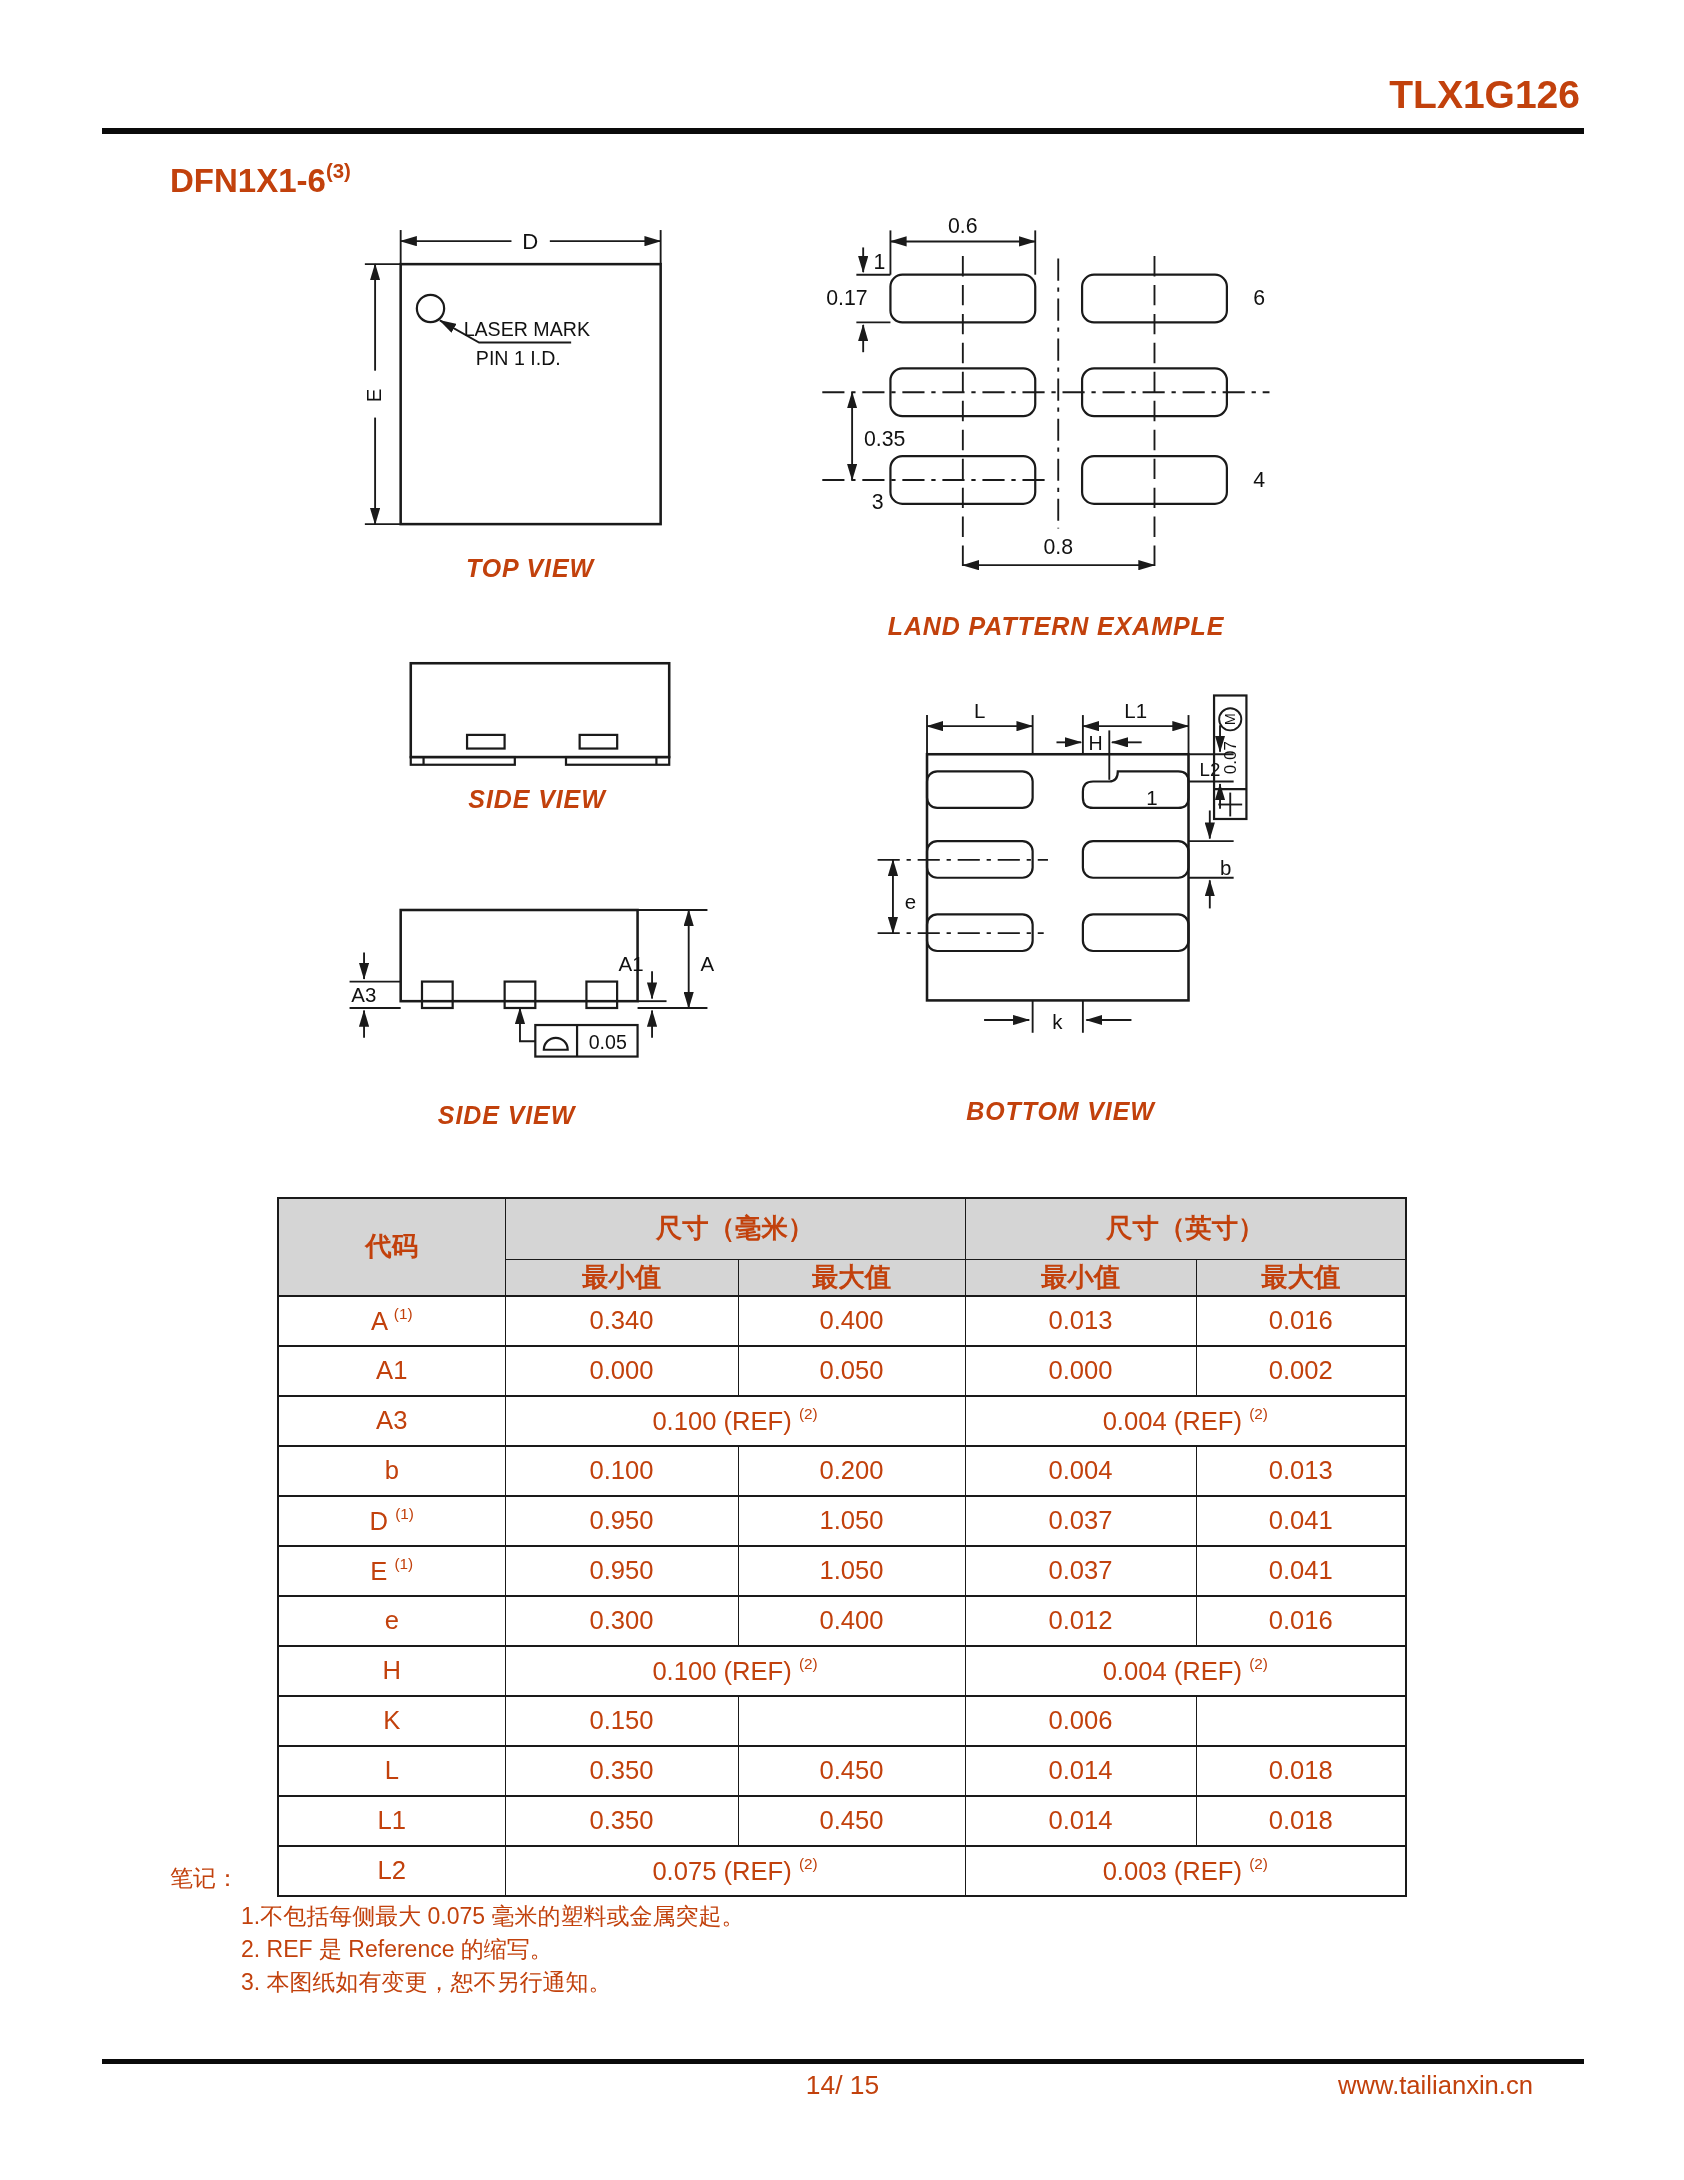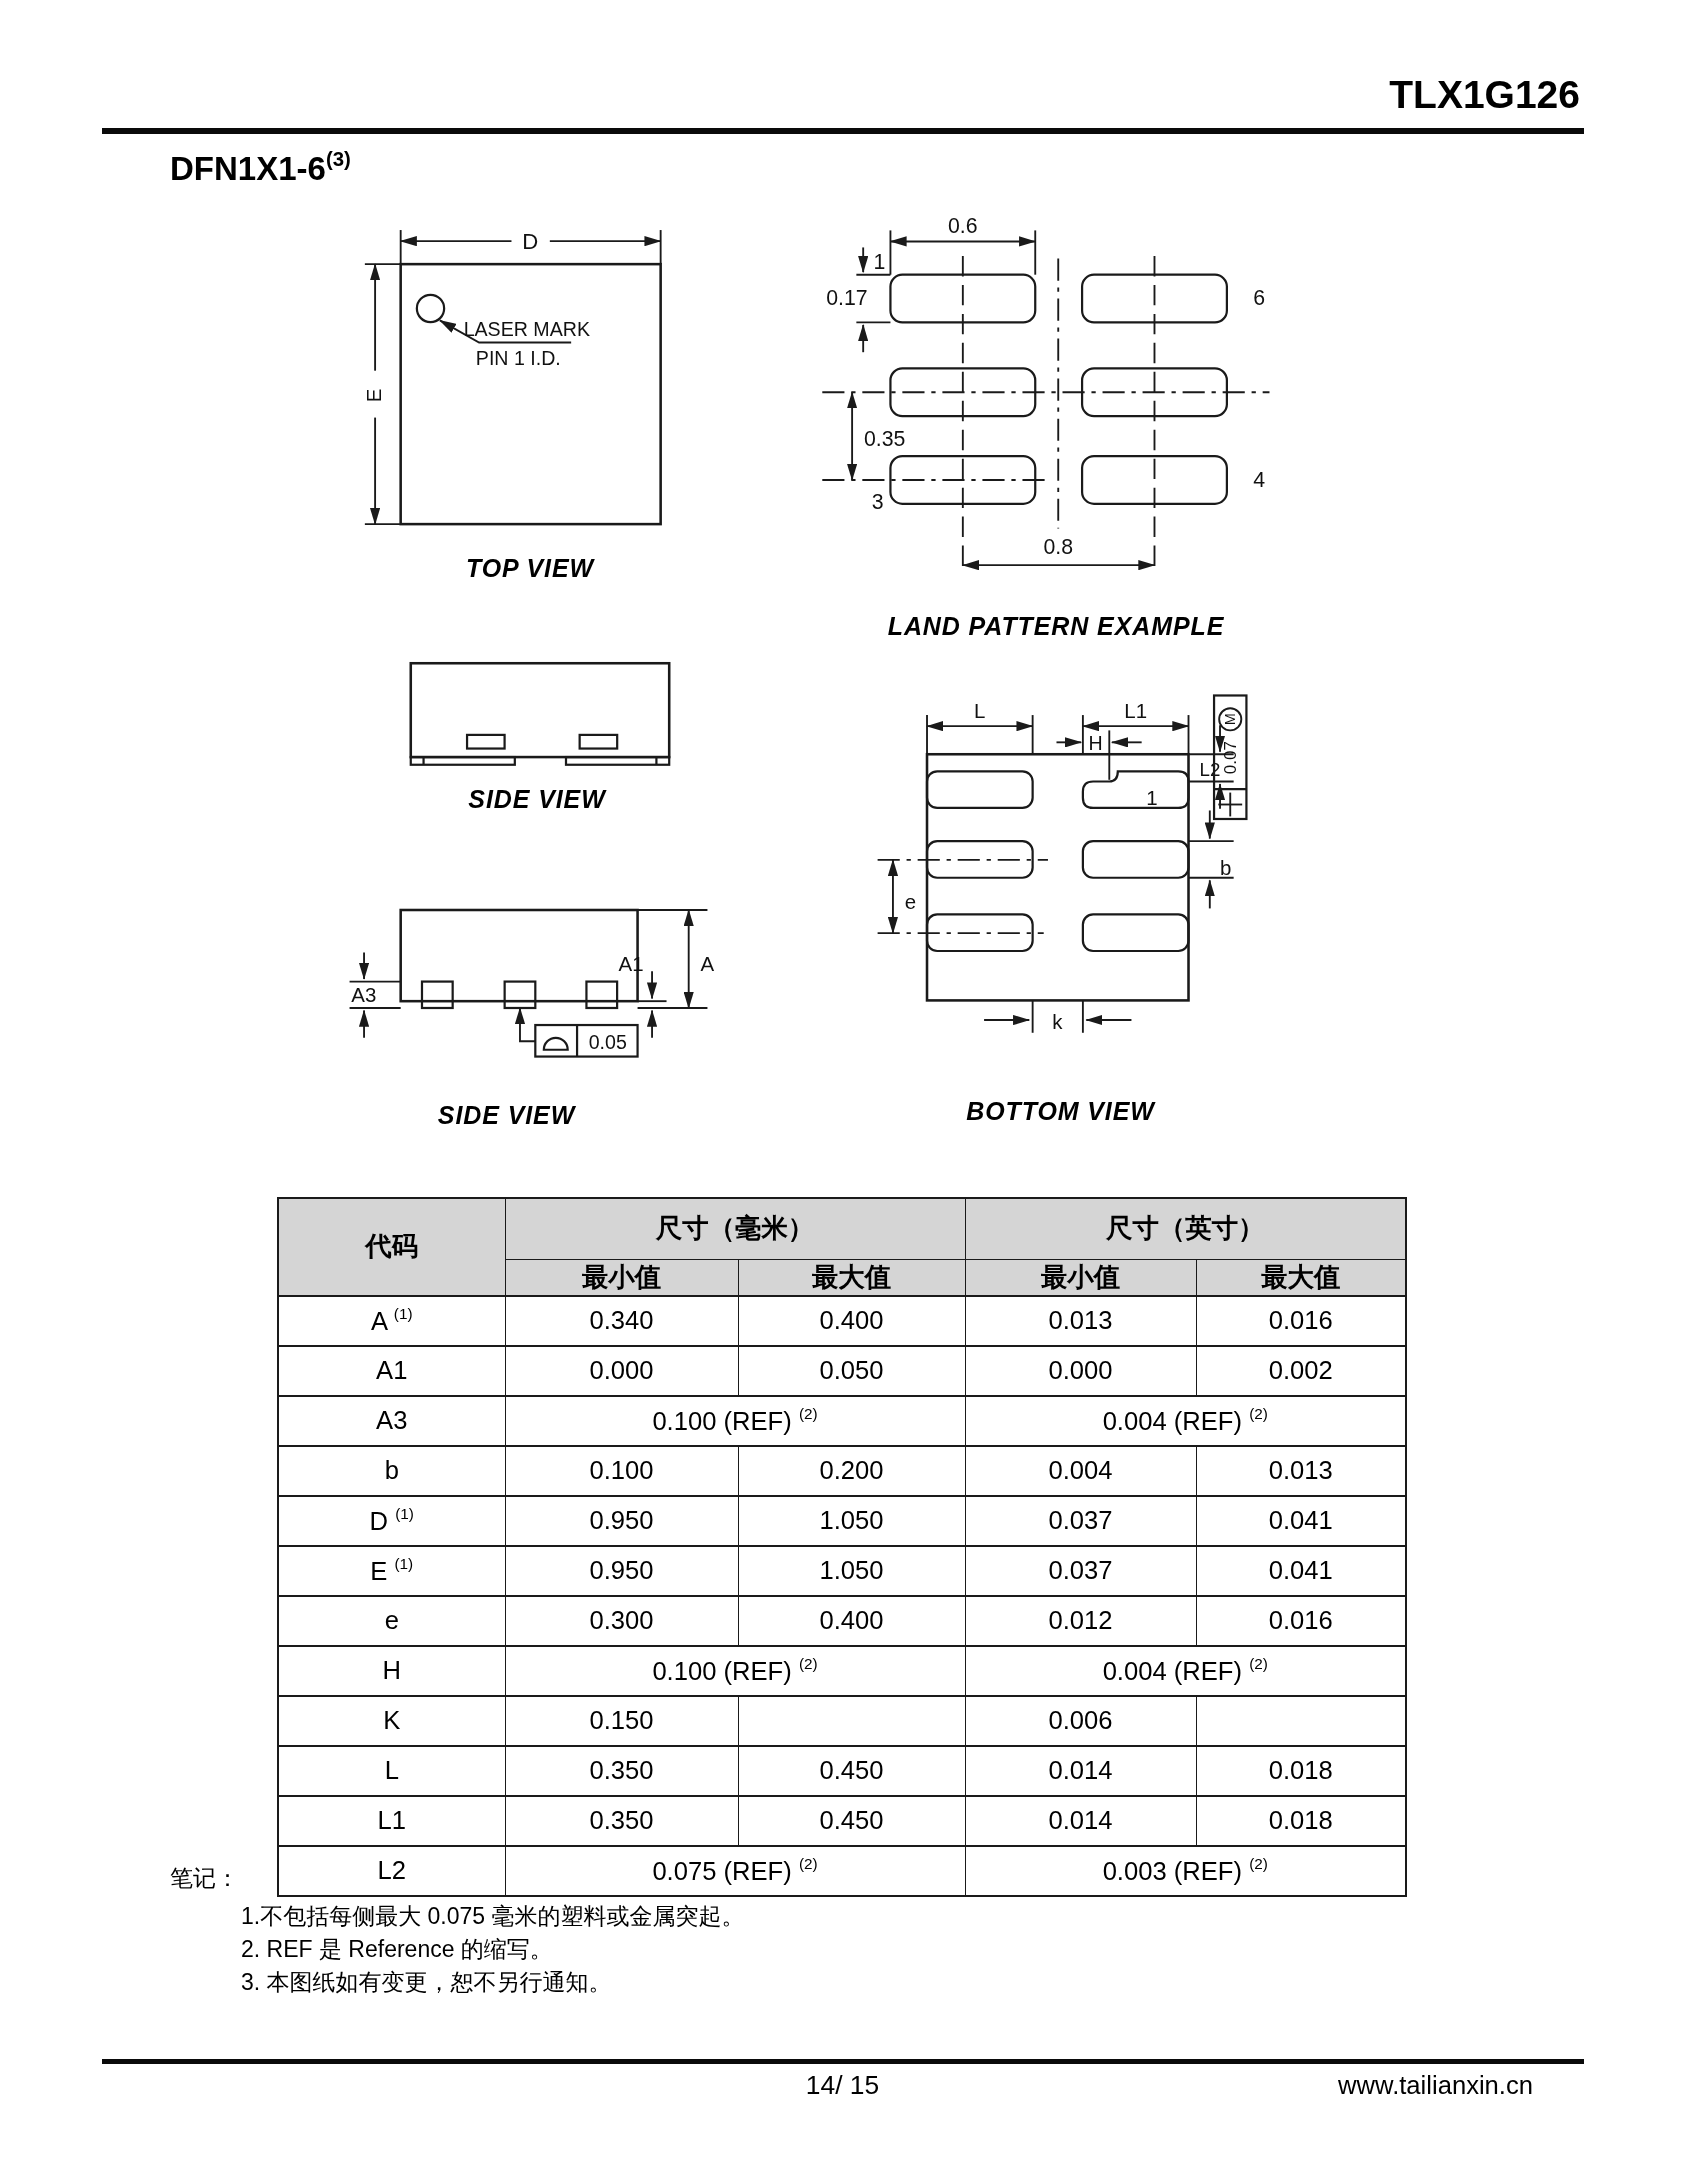--- a/index.html
+++ b/index.html
@@ -1,17 +1,17 @@
 <!DOCTYPE html>
 <html style="font-size:13.6px"><head>
 <meta charset="utf-8">
 <style>
   html,body{margin:0;padding:0;background:#888;}
   #page{position:relative;width:1685px;height:2181px;background:#ffffff;overflow:hidden;
-        font-family:"Liberation Sans",sans-serif;color:#000000;}
+        font-family:"Liberation Sans",sans-serif;color:#c2410c;}
   .abs{position:absolute;}
   
   .docnum{font-size:39px;font-weight:bold;letter-spacing:0px;}
   .rule{background:#0a0a0a;}
   .pagetitle{font-size:33px;font-weight:bold;}
   .pagetitle sup{font-size:20.4px;font-weight:bold;position:relative;top:-1.7px;}
   .caption{font-size:25px;font-weight:bold;text-align:center;letter-spacing:0.9px;font-style:italic;}
   .footer-text{font-size:26.4px;font-weight:normal;}
   
   svg{overflow:visible;}
@@ -47,21 +47,21 @@
           <path d="M0,0 L20,6 L0,12 Z" fill="#1a1a1a"></path>
         </marker>
       <marker id="as" viewBox="0 0 20 12" markerWidth="20" markerHeight="12" refX="1" refY="6" orient="auto" markerUnits="userSpaceOnUse">
           <path d="M20,0 L0,6 L20,12 Z" fill="#1a1a1a"></path>
         </marker>
     </defs>
   </svg>
 
   <div class="abs docnum" style="top:73px;right:105px;">TLX1G126</div>
   <div class="abs rule" style="left:102px;top:128px;width:1482px;height:6px;"></div>
-  <div class="abs pagetitle" style="left:170px;top:150px;">
+  <div class="abs pagetitle" style="left:170px;top:162px;">
     <span>DFN1X1-6</span><sup>(3)</sup>
   </div>
 
   <svg class="abs" style="left:341px;top:213px;" width="358" height="358" viewBox="0 0 420 420">
     <g>
       <rect x="70" y="60" width="305" height="305" class="ln"></rect>
     </g>
     <g>
       <line x1="70" y1="60" x2="70" y2="20" class="dim"></line>
       <line x1="375" y1="60" x2="375" y2="20" class="dim"></line>

